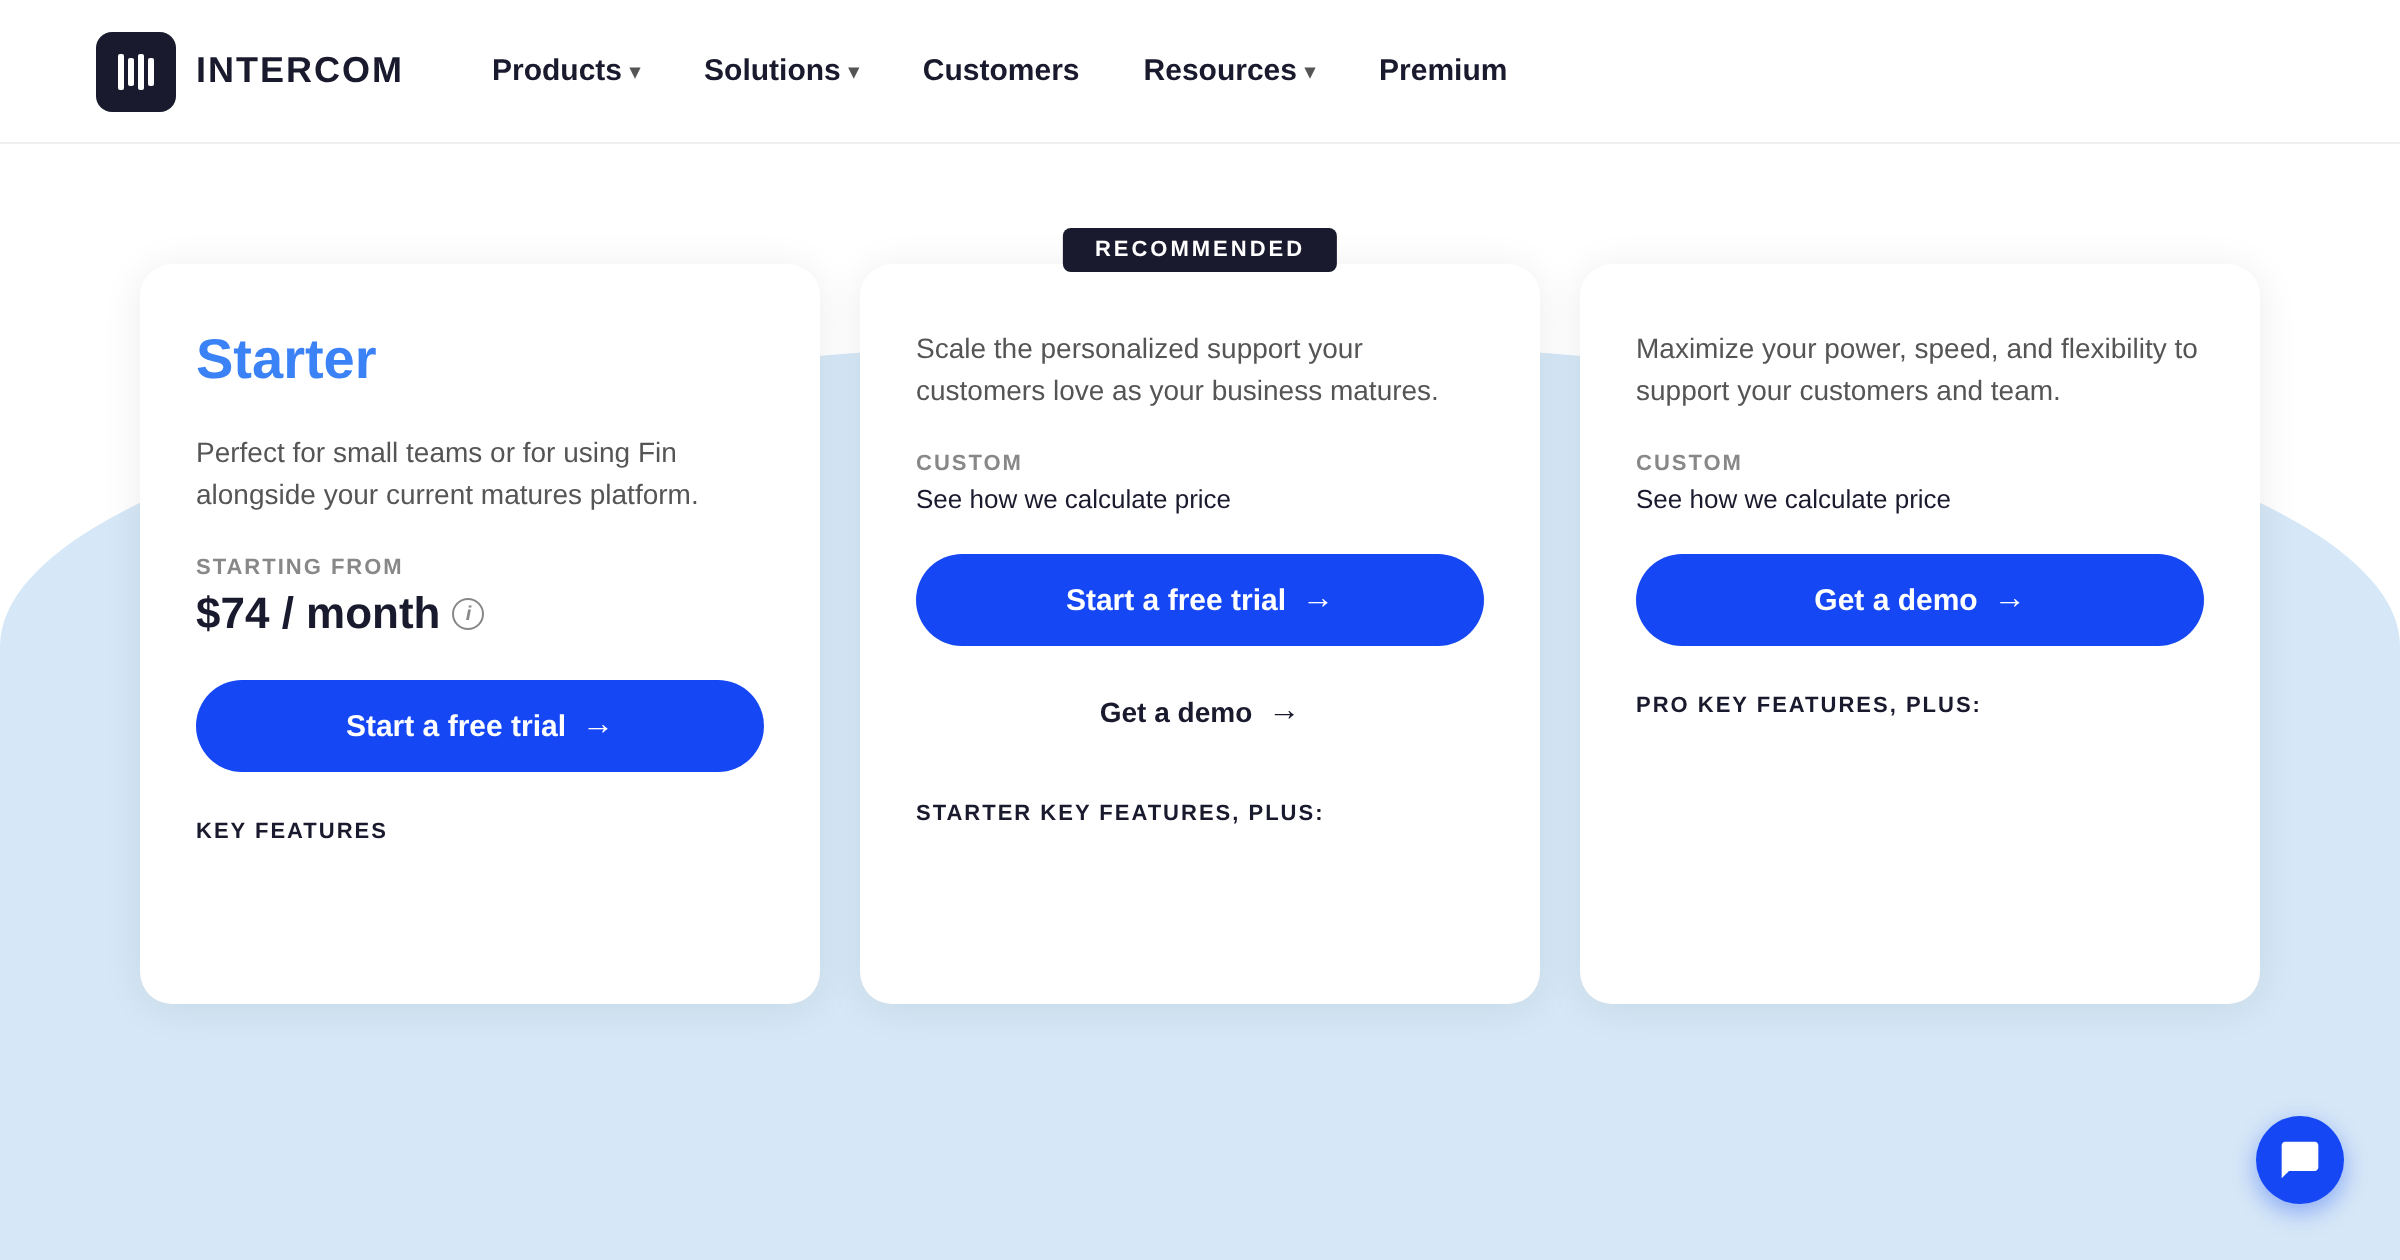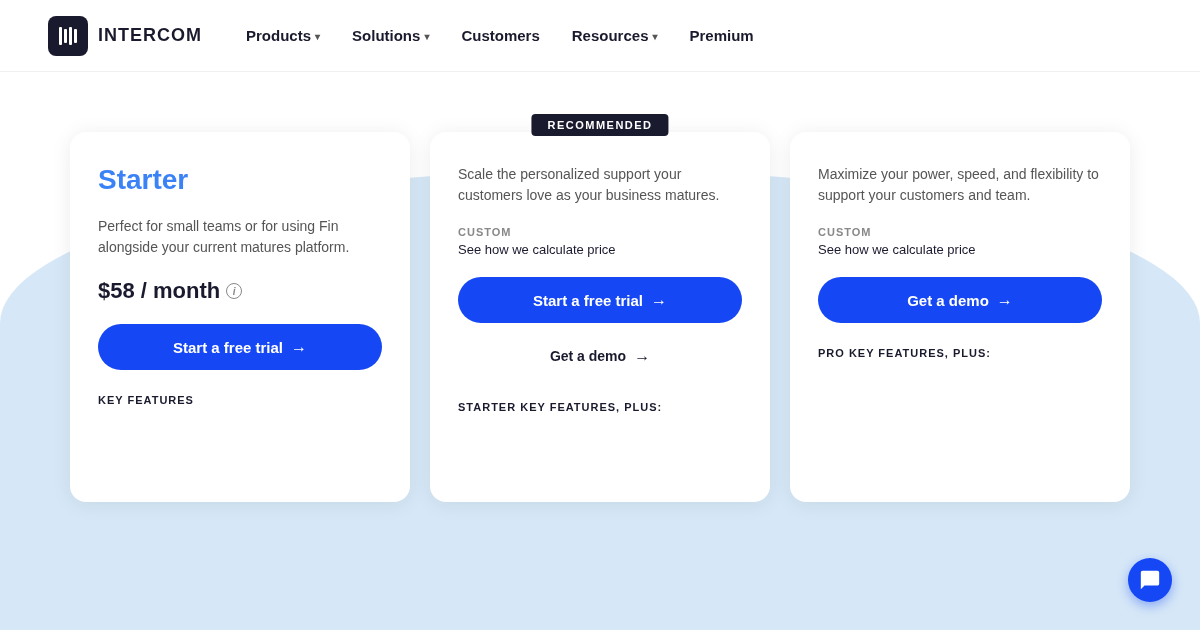--- a/index.html
+++ b/index.html
@@ -286,22 +286,23 @@
 </nav>
 
 <main class="main">
   <div class="arch-bg"></div>
 
   <div class="cards-container">
 
     <div class="pricing-card">
       <h2 class="card-title">Starter</h2>
       <p class="card-description">Perfect for small teams or for using Fin alongside your current matures platform.</p>
+      <div class="price-label">STARTING FROM</div>
       <div class="price-value">
-        <span>$58 / month</span>
+        <span>$74 / month</span>
         <span class="info-icon">i</span>
       </div>
       <button class="btn-primary">
         <span>Start a free trial</span>
         <span class="arrow-icon">→</span>
       </button>
       <div class="key-features-label">KEY FEATURES</div>
     </div>
 
     <div class="pricing-card">

